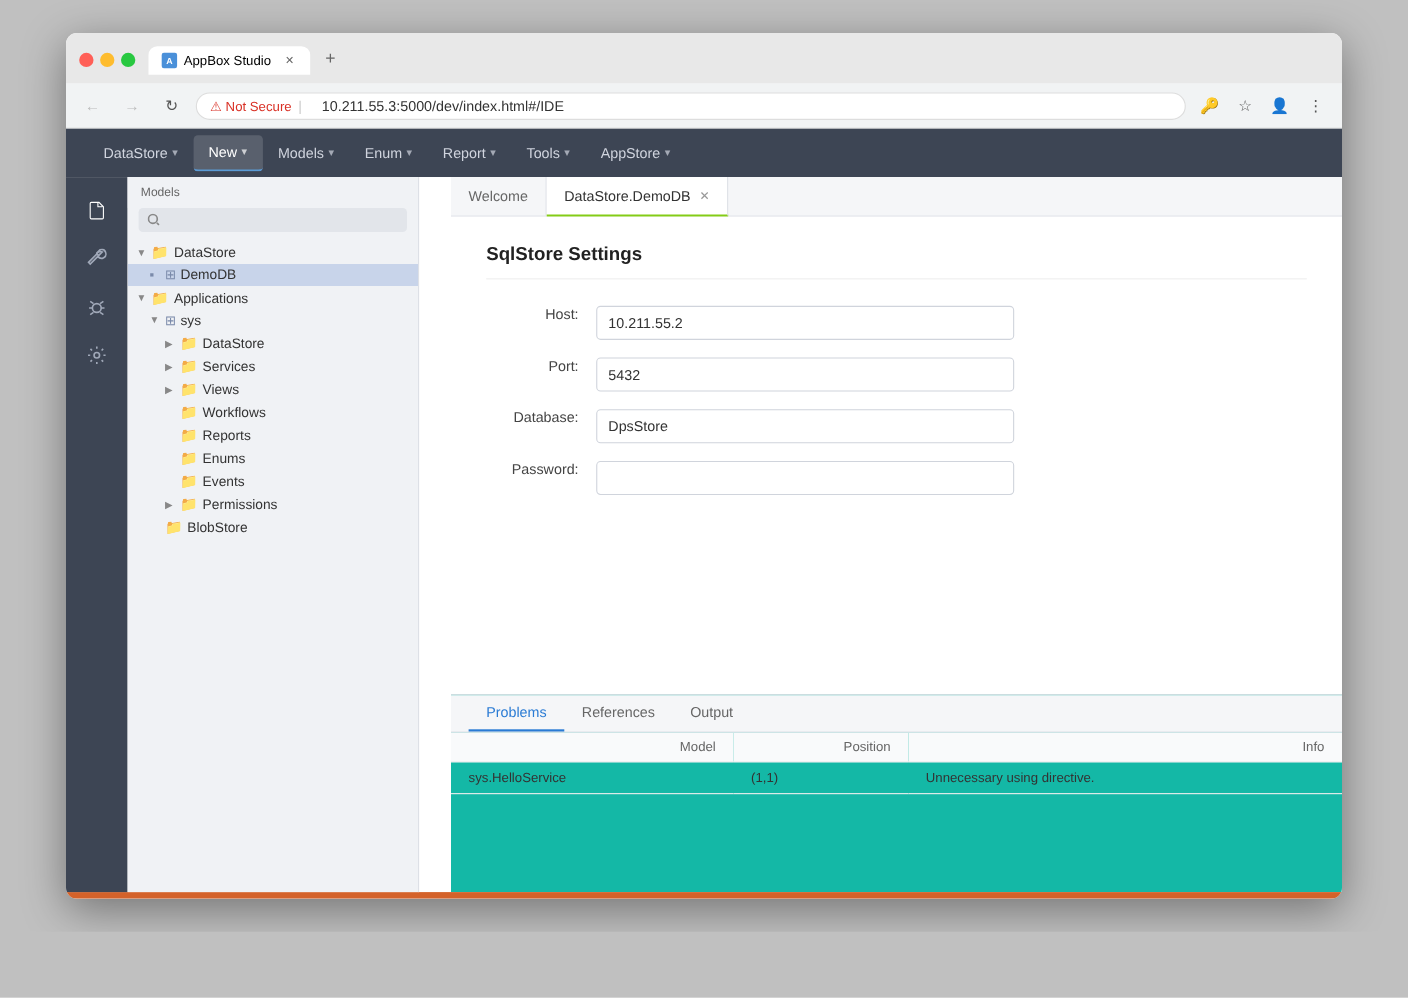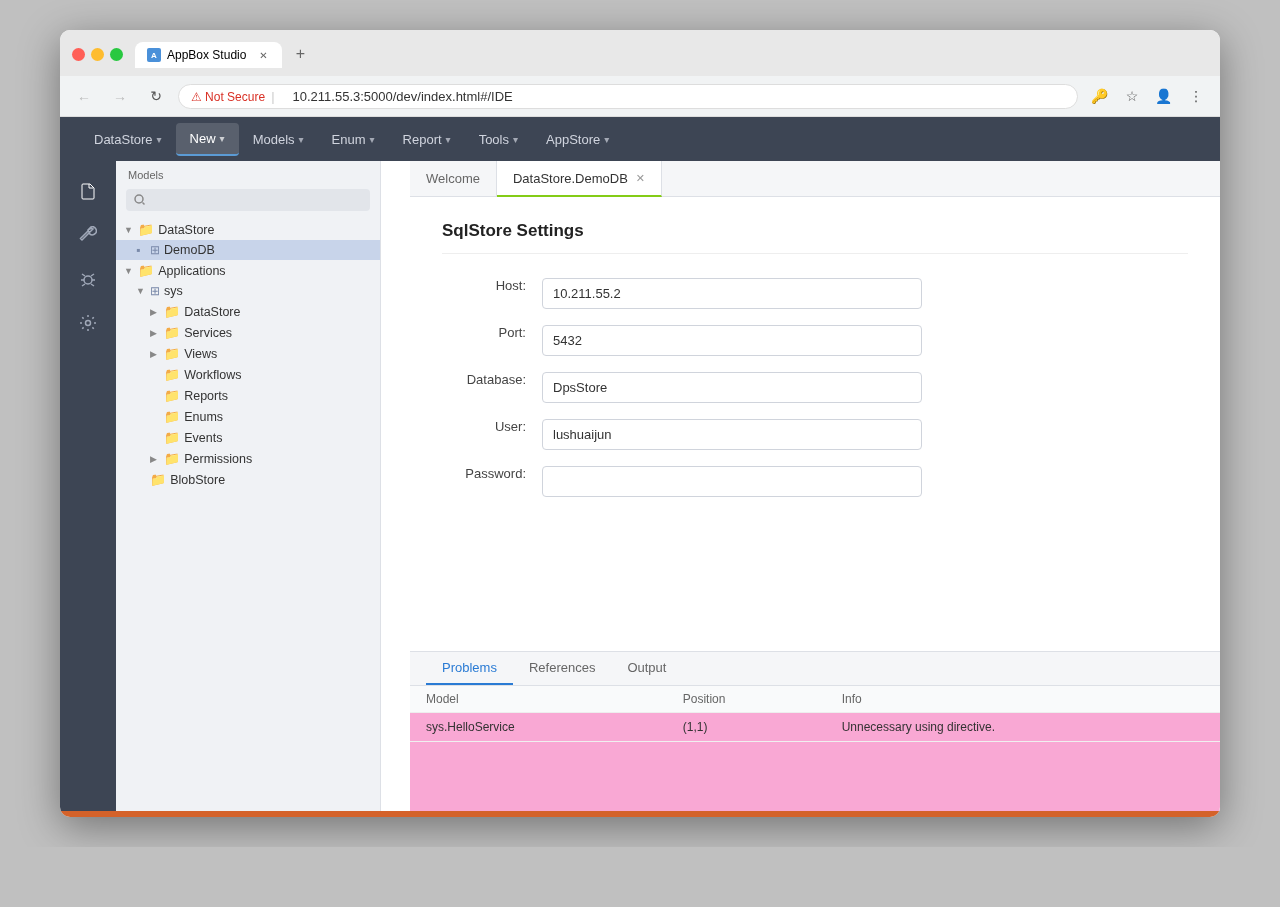--- a/index.html
+++ b/index.html
@@ -301,25 +301,25 @@
       border: 1px solid #d0d4dc;
       border-radius: 4px;
       font-size: 13px;
       color: #333;
       background: #fff;
       outline: none;
     }
 
     
     .bottom-panel {
-      height: 160px;
+      height: 180px;
       border-top: 1px solid #dde0e6;
       display: flex;
       flex-direction: column;
-      background: #f9a8d4;
+      background: #14b8a6;
     }
     .panel-tabs {
       display: flex;
       background: #f5f6f8;
       border-bottom: 1px solid #dde0e6;
       padding: 0 16px;
     }
     .panel-tab {
       padding: 8px 16px;
       font-size: 13px;
@@ -329,21 +329,21 @@
     .panel-tab.active { color: #2a7bd4; border-bottom: 2px solid #2a7bd4; font-weight: 500; }
     .panel-content {
       flex: 1;
       overflow-y: auto;
     }
     .panel-table {
       width: 100%;
       border-collapse: collapse;
     }
     .panel-table th {
-      text-align: left;
+      text-align: right;
       padding: 6px 16px;
       font-size: 12px;
       color: #666;
       font-weight: 500;
       background: #f9fafb;
       border-bottom: 1px solid #eee;
     }
     .panel-table td {
       padding: 7px 16px;
       font-size: 12px;
@@ -565,24 +565,20 @@
             <label class="form-label">Host:</label>
             <input class="form-input" type="text" value="10.211.55.2" style="">
           </div>
           <div class="form-row">
             <label class="form-label">Port:</label>
             <input class="form-input" type="text" value="5432" style="">
           </div>
           <div class="form-row">
             <label class="form-label">Database:</label>
             <input class="form-input" type="text" value="DpsStore" style="">
-          </div>
-          <div class="form-row">
-            <label class="form-label">User:</label>
-            <input class="form-input" type="text" value="lushuaijun" style="">
           </div>
           <div class="form-row">
             <label class="form-label">Password:</label>
             <input class="form-input" type="password" value="" style="">
           </div>
         </div>
 
         <div class="bottom-panel">
           <div class="panel-tabs">
             <div class="panel-tab active">

